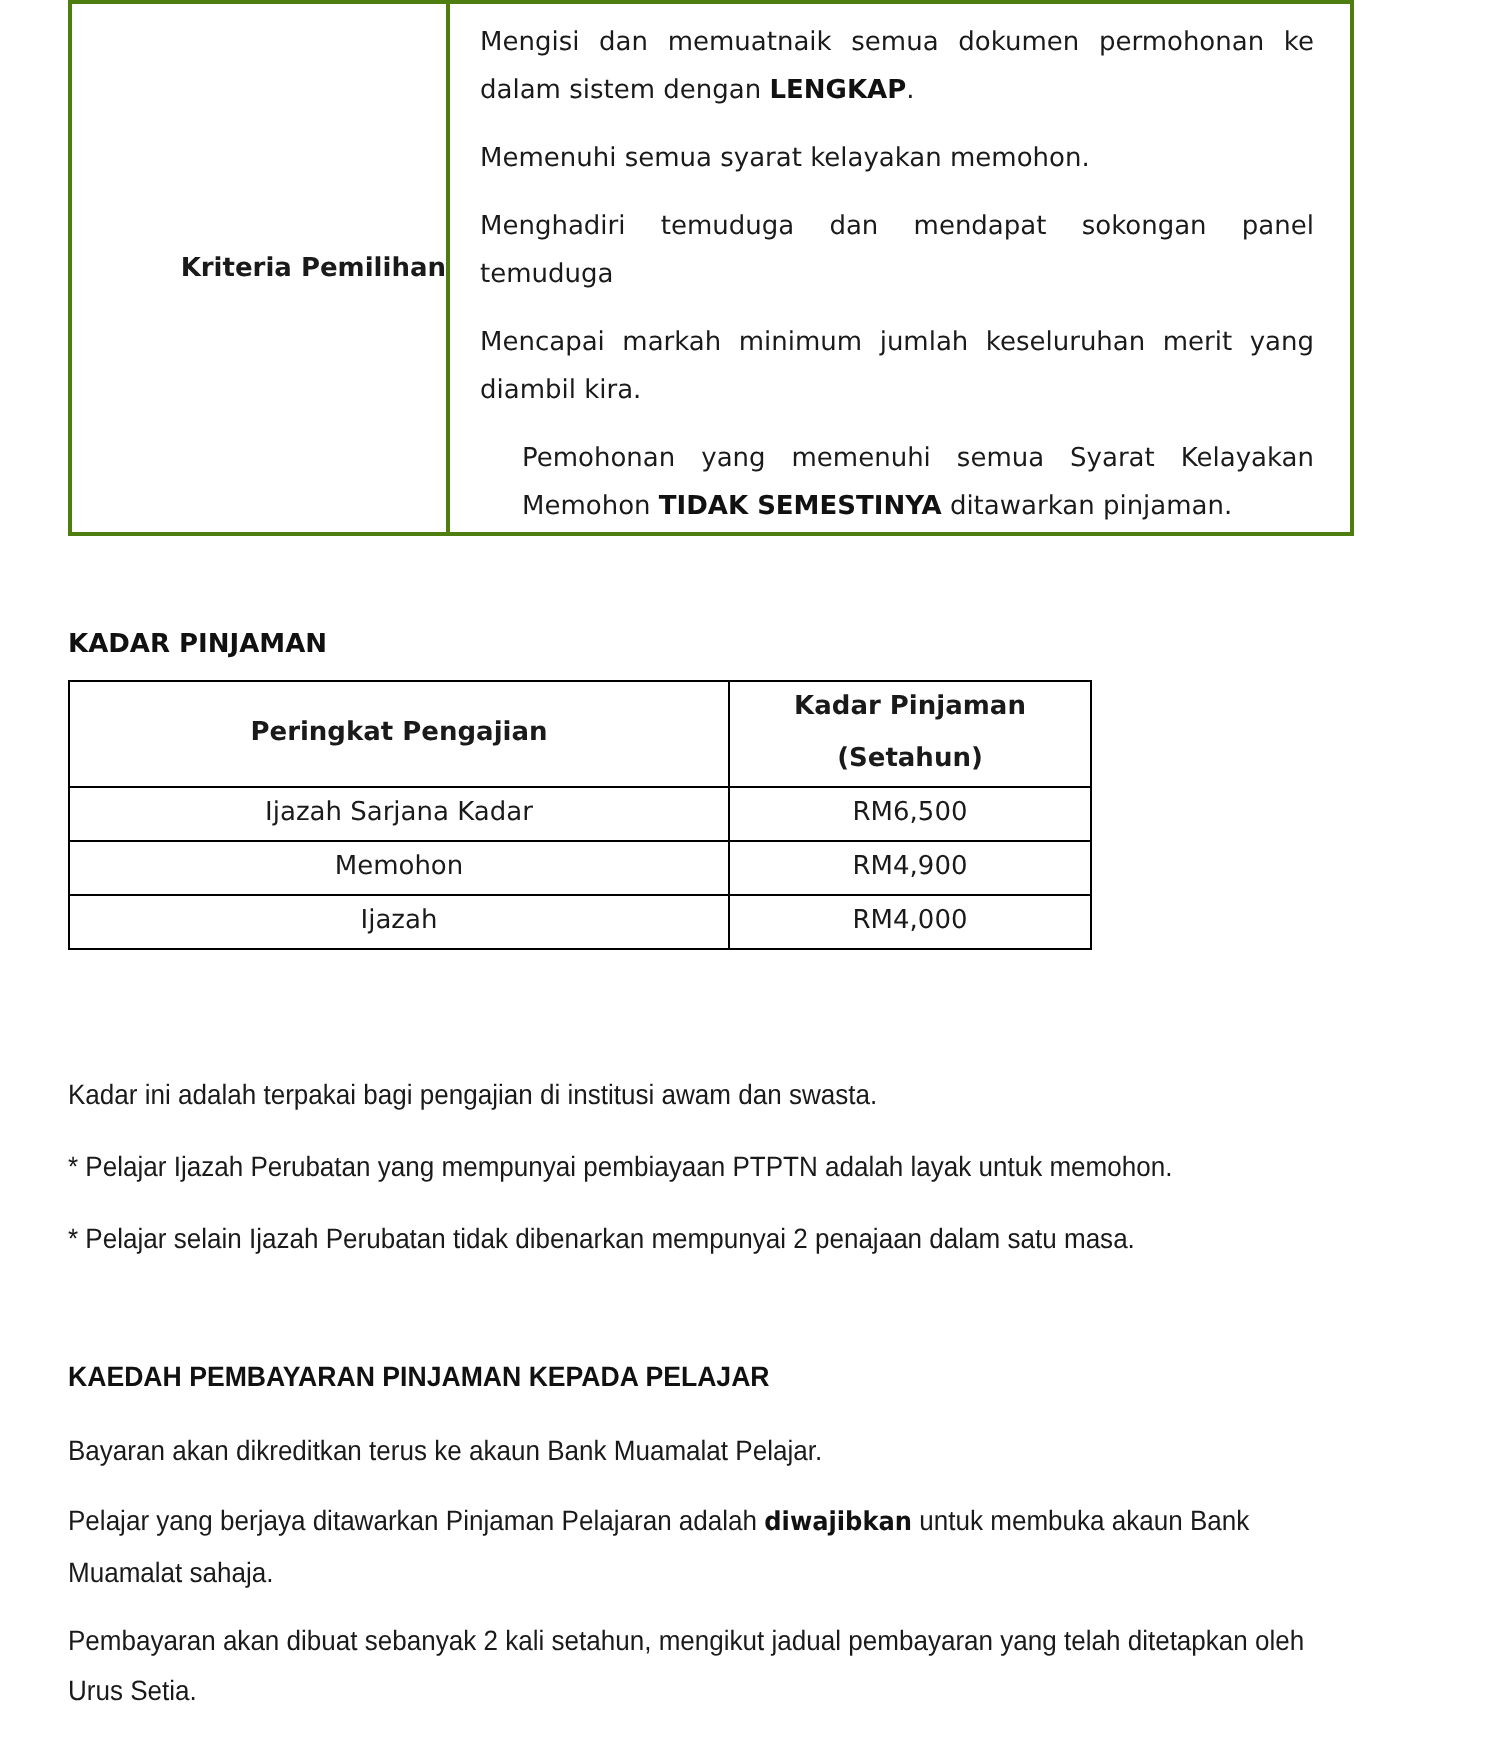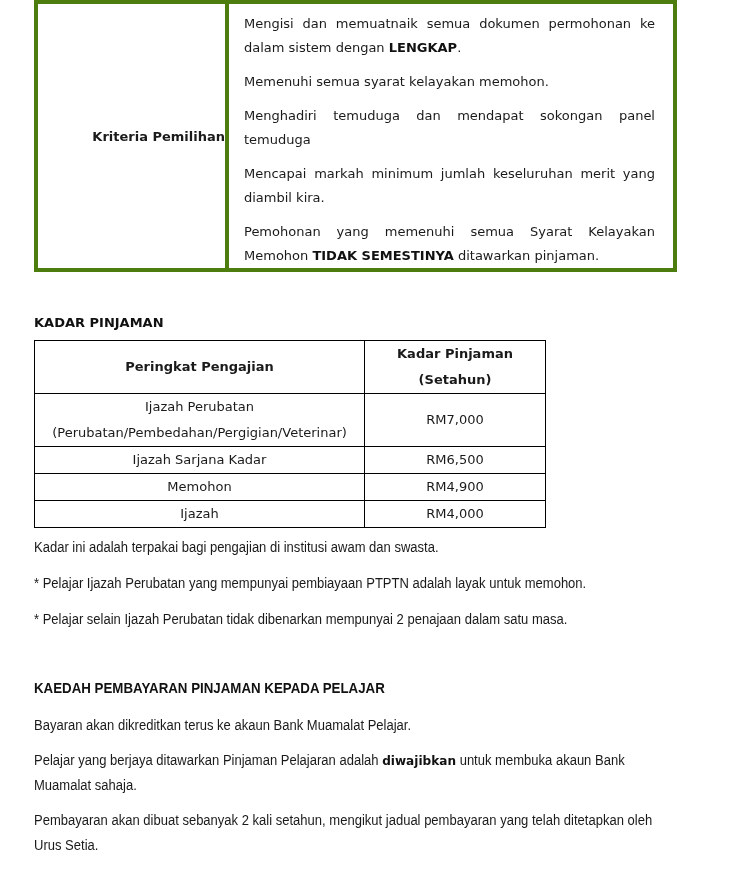--- a/index.html
+++ b/index.html
@@ -8,25 +8,25 @@
     font-family: "DejaVu Sans", sans-serif; font-size: 13px; color: #1a1a1a;
   }
   b, strong { font-weight: bold; color: #111; }
 
   
   .crit-table {
     position: absolute; left: 34px; top: 0px;
     width: 643px; height: 268px;
     border-collapse: collapse; border: 1px solid #000;
   }
-  .crit-table td { border: 4px solid #4d7c0f; vertical-align: middle; padding: 0; }
+  .crit-table td { border: 2px solid #4d7c0f; vertical-align: middle; padding: 0; }
   .crit-label { width: 187px; text-align: right; font-weight: bold; }
   .crit-list { padding: 8px 18px 0 15px !important; vertical-align: top !important; }
   .crit-item { text-align: justify; line-height: 24px; margin: 0 0 10px 0; }
-  .crit-item:last-child { margin-bottom: 0; }
+  .crit-item:last-child { margin-bottom: 0; margin-left: 21px; }
 
   
   .section-heading {
     position: absolute; left: 34px; font-weight: bold; font-size: 13px; color: #111;
   }
 
   
   .rate-table {
     position: absolute; left: 34px; top: 340px;
     width: 512px; border-collapse: collapse; border: 1px solid #000;
@@ -76,27 +76,20 @@
 
 <table class="rate-table">
   <tbody>
       <tr>
     <th class="col1">Peringkat Pengajian</th>
     <th>
       <div>Kadar Pinjaman</div>
       <div>(Setahun)</div>
     </th>
   </tr>
-  <tr class="double">
-    <td class="col1 lvl2">
-      <div>Ijazah Perubatan</div>
-      <div>(Perubatan/Pembedahan/Pergigian/Veterinar)</div>
-    </td>
-    <td>RM7,000</td>
-  </tr>
   <tr class="single">
     <td class="col1">Ijazah Sarjana Kadar</td>
     <td>RM6,500</td>
   </tr>
   <tr class="single">
     <td class="col1">Memohon</td>
     <td>RM4,900</td>
   </tr>
   <tr class="single">
     <td class="col1">Ijazah</td>

